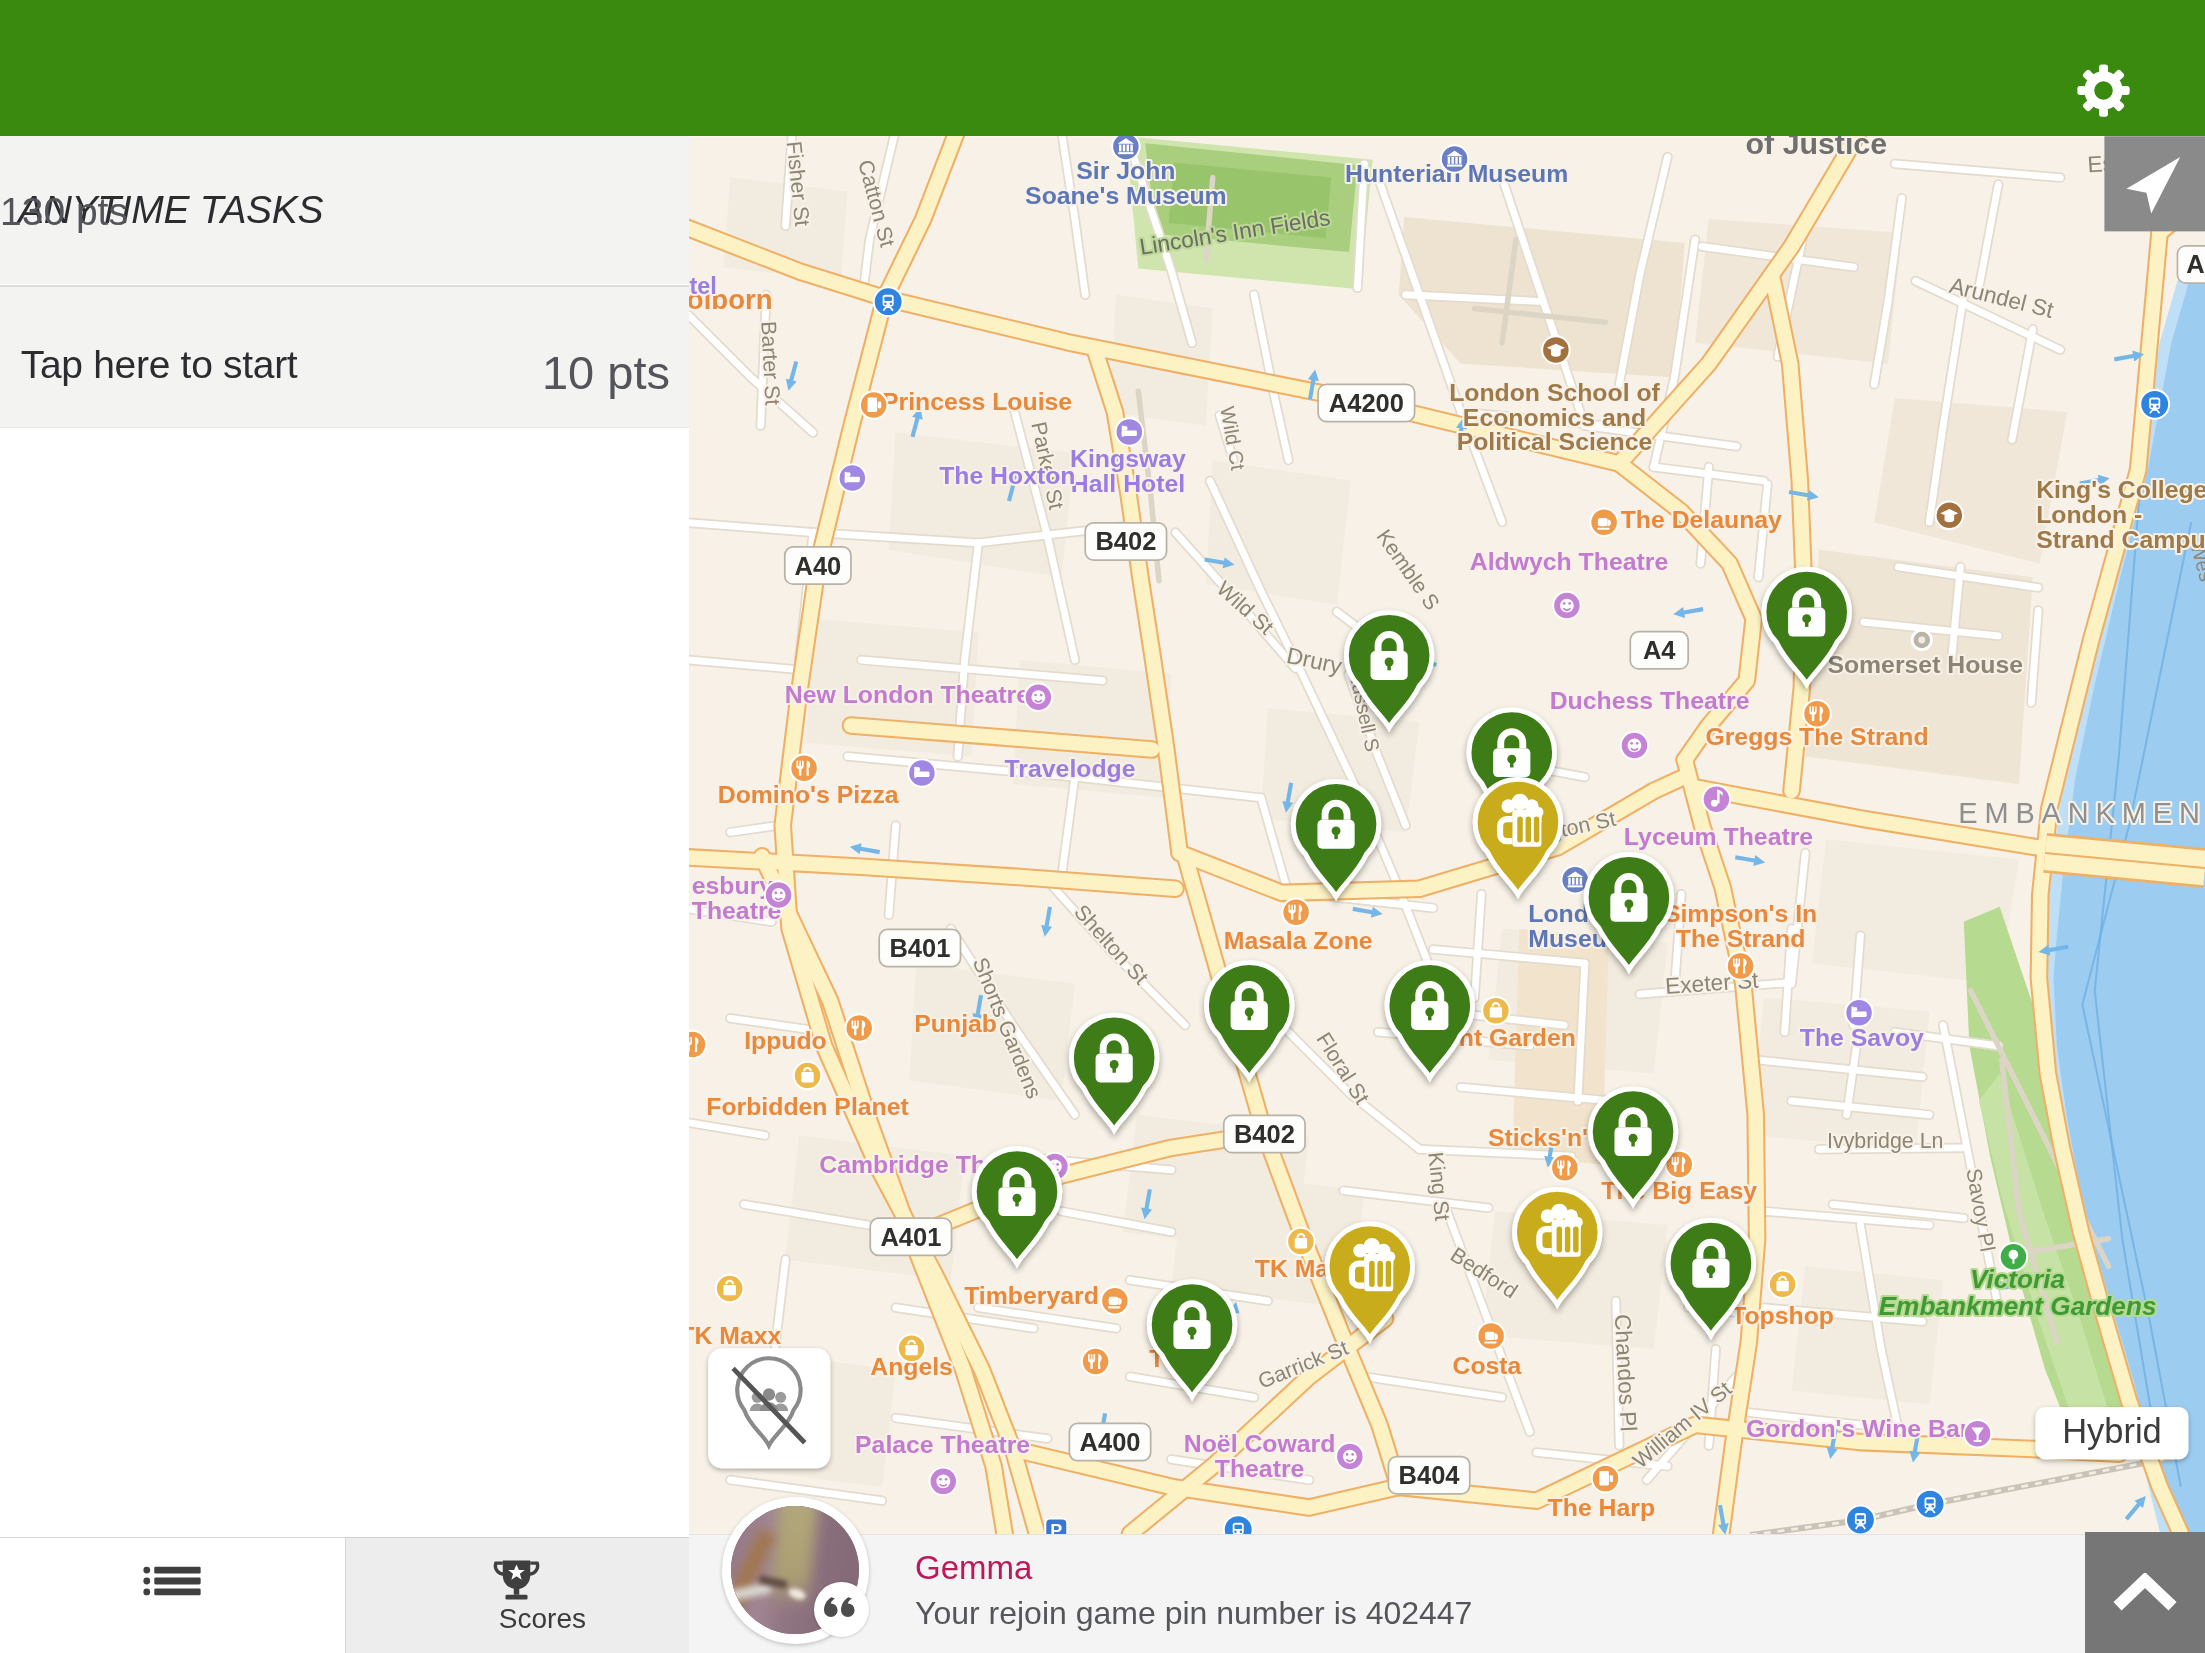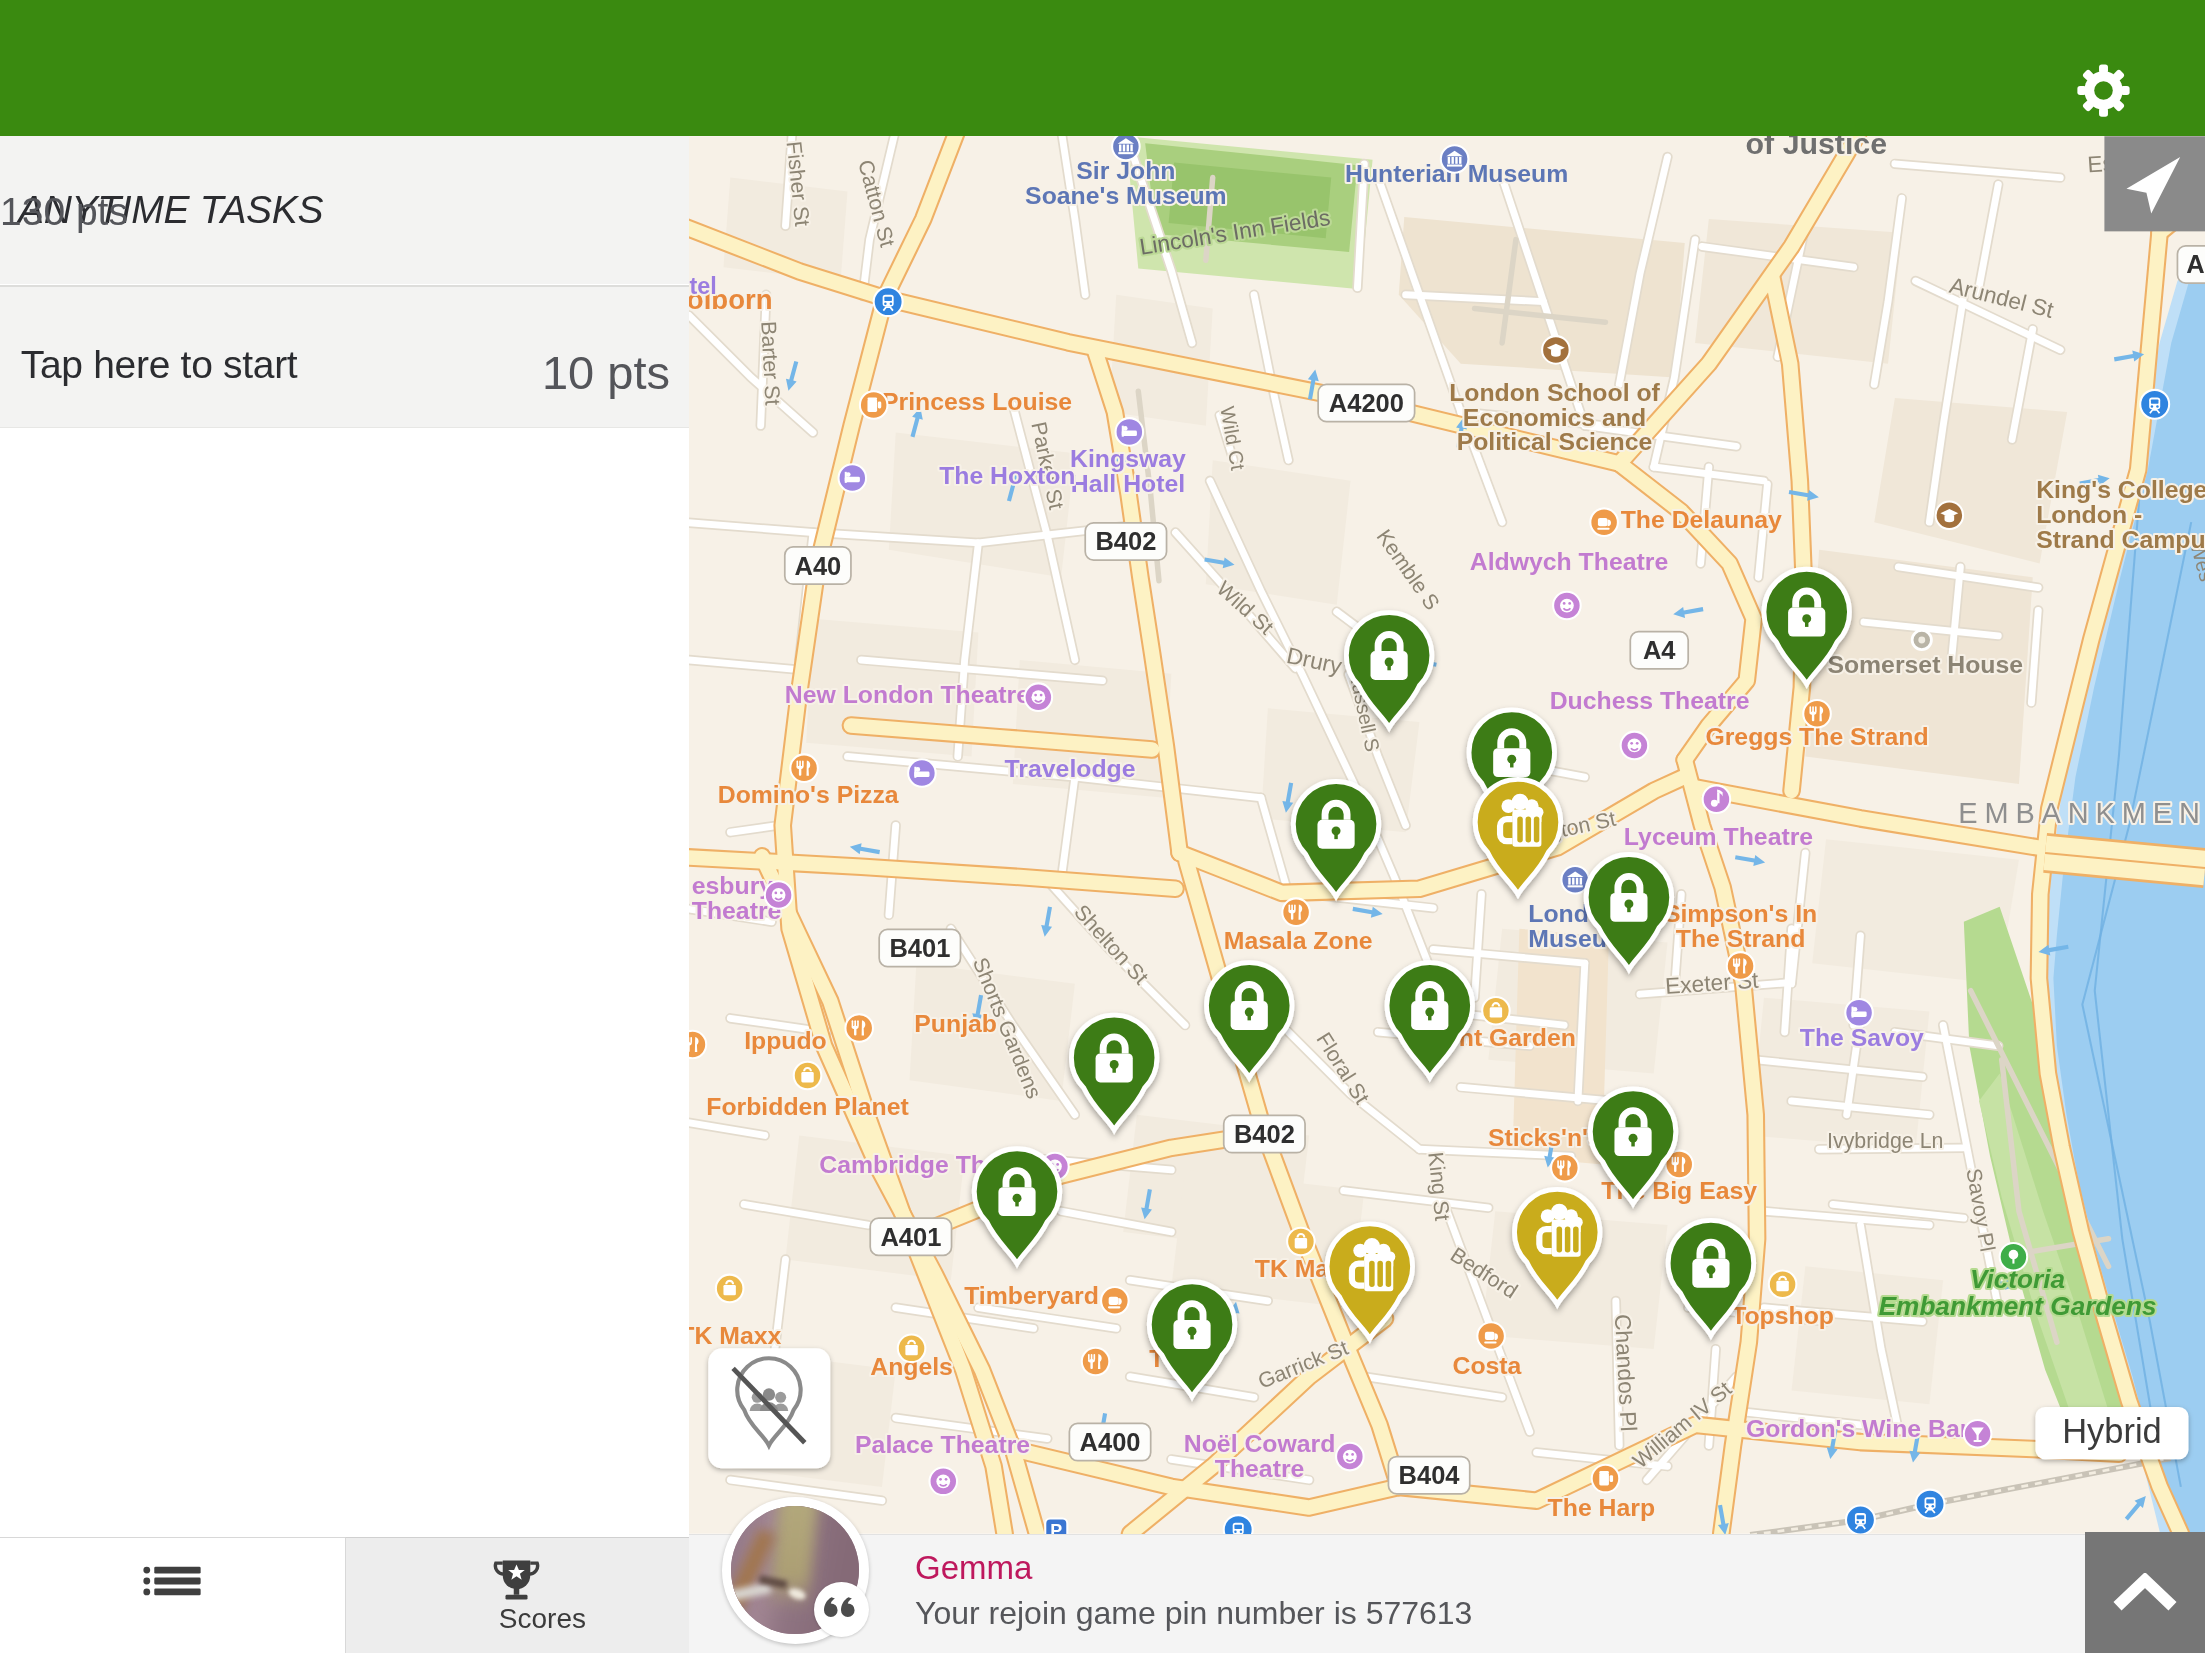--- a/index.html
+++ b/index.html
@@ -1141,17 +1141,17 @@
 <div style="position:absolute;left:27.6px;top:72px;width:27.6px;height:8.3px;filter:blur(2.8px);background:#5f4a42;transform:rotate(12deg);"></div>
 </div>
 <div class="abs" style="left:814px;top:1582px;width:55px;height:55px;border-radius:50%;background:#fff;box-shadow:0 0.7px 2.8px rgba(0,0,0,0.2);"></div>
 <svg class="abs" style="left:824px;top:1597px;" width="34" height="25" viewBox="0 0 50 36">
 <g fill="#4c4c4c">
       <path d="M 11,0 C 4,4 0,11 0,19 a 10,10 0 1 0 10,-10 c 1,-3 3,-5 6,-7 z"></path>
 <path d="M 36,0 C 29,4 25,11 25,19 a 10,10 0 1 0 10,-10 c 1,-3 3,-5 6,-7 z"></path>
     </g>
   </svg>
 <div class="abs" style="left:915px;top:1549px;font-size:33px;color:#be185d;">Gemma</div>
-<div class="abs" style="left:915px;top:1595px;font-size:32px;color:#55565a;">Your rejoin game pin number is 577613</div>
+<div class="abs" style="left:915px;top:1595px;font-size:32px;color:#55565a;">Your rejoin game pin number is 402447</div>
 <div class="abs" style="left:2085px;top:1532px;width:121px;height:122px;background:#767676;"></div>
 <svg class="abs" style="left:2112px;top:1573px;" width="66" height="39" viewBox="0 0 96 56">
 <path d="M 8,48 L 48,10 L 88,48" fill="none" stroke="#fff" stroke-width="17"></path>
   </svg>
 
 </body></html>

